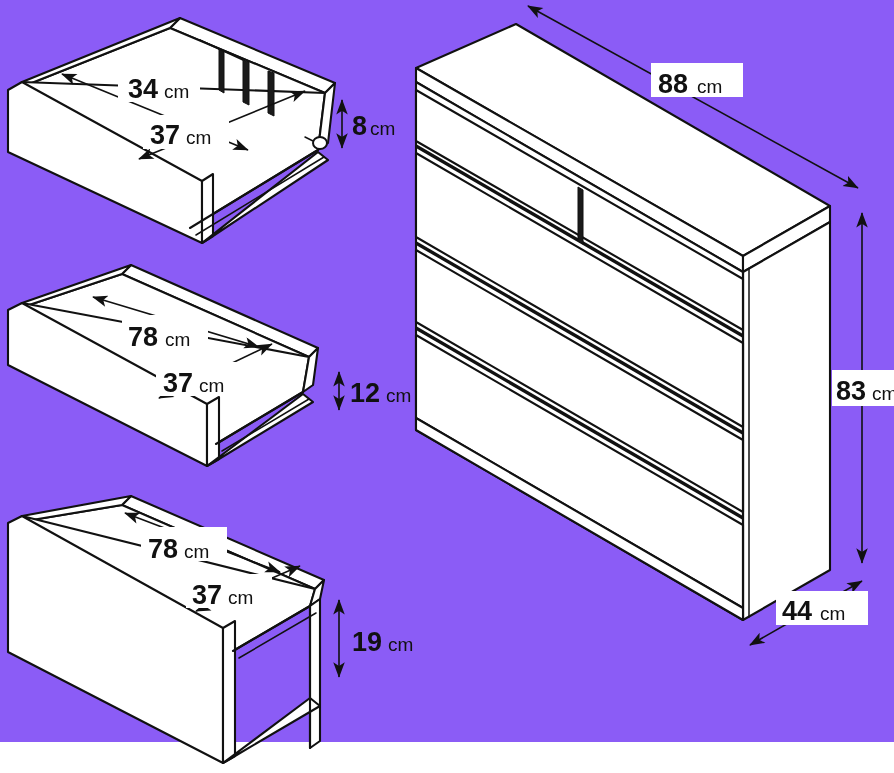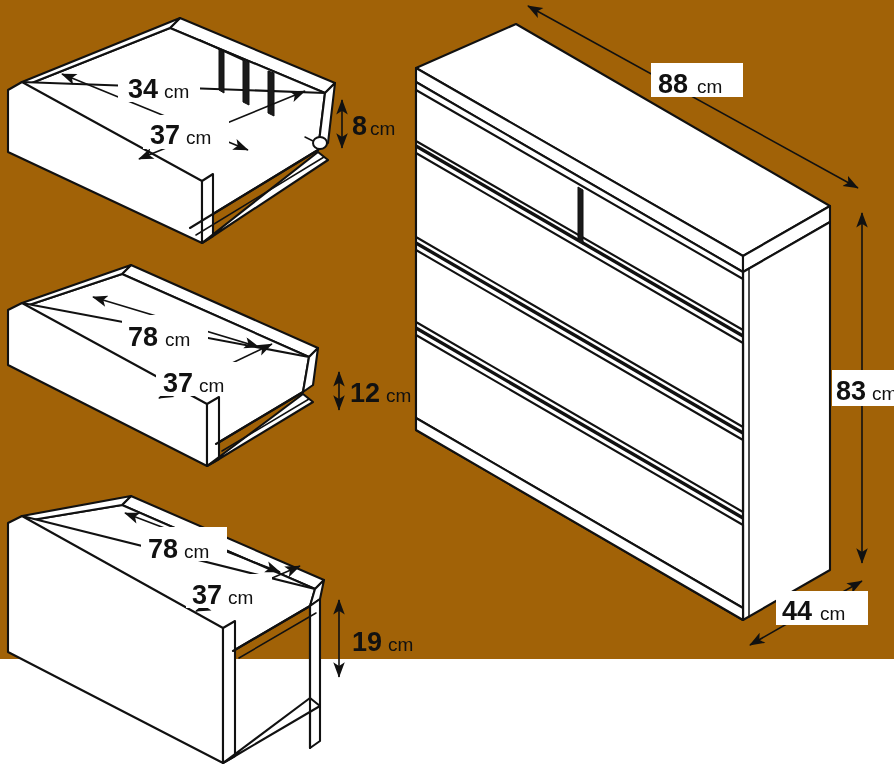--- a/index.html
+++ b/index.html
@@ -9,22 +9,22 @@
   }
   body {
     width: 894px;
     height: 773px;
     font-family: "Liberation Sans", sans-serif;
     overflow: hidden;
   }
   #stage {
     position: relative;
     width: 894px;
-    height: 659px;
-    background: #a16207;
+    height: 742px;
+    background: #8b5cf6;
   }
   #drawing {
     position: absolute;
     left: 0;
     top: 0;
     width: 894px;
     height: 773px;
   }
   .dim-num {
     font-size: 27px;

